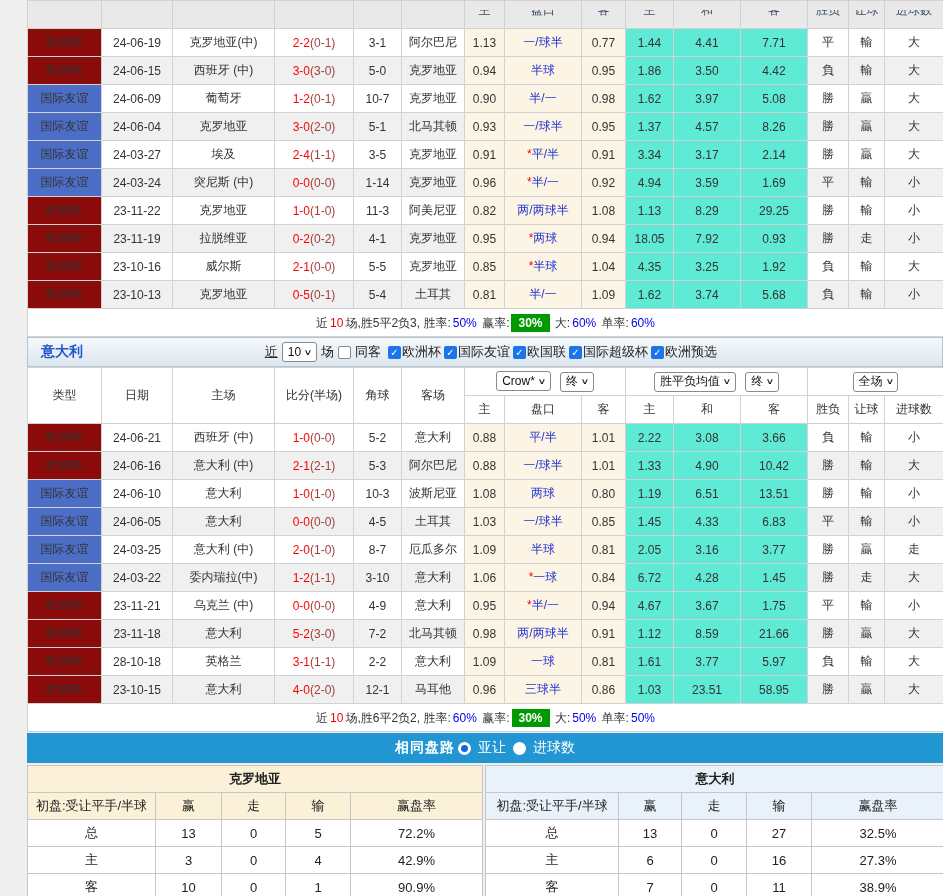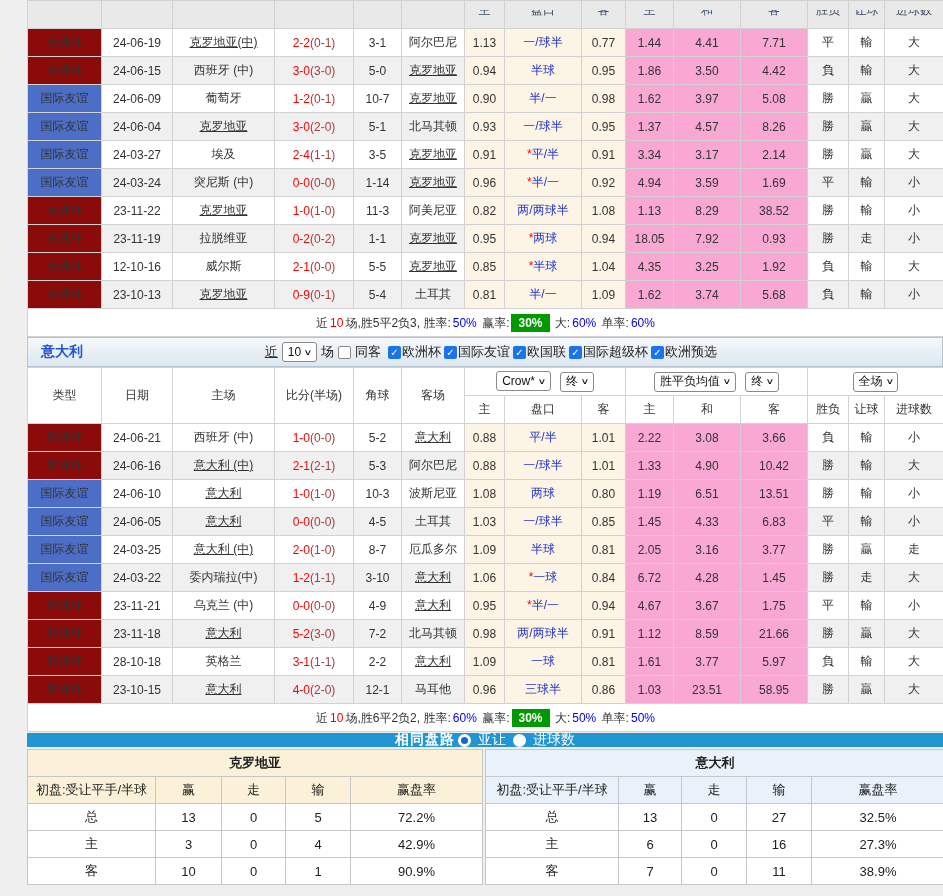--- a/index.html
+++ b/index.html
@@ -11,23 +11,23 @@
   table.odds{border-collapse:collapse;table-layout:fixed;width:916px;background:#fff;}
   table.odds td{border:1px solid #d2d2d2;text-align:center;vertical-align:middle;
     font-size:12px;color:#333;height:27px;padding:0;white-space:nowrap;overflow:hidden;}
   .clip-row td{height:9px;background:#e9e9e9;border-color:#cfcfcf;}
   .clipwrap{height:9px;overflow:hidden;position:relative;}
   .clipwrap span{position:absolute;top:-7px;left:0;width:100%;font-size:12px;line-height:15px;color:#3a4a63;}
   .lg-red{background:#8b0a0a;color:#fff;}
   .lg-blue{background:#4d6ec6;color:#fff;}
   td.lg-red,td.lg-blue{font-size:12px;}
   .team{font-size:13px;color:#222;}
-  .c-team-green{color:#009000;text-decoration:underline;}
+  .c-team-green{color:#009000;}
   .cream{background:#fcf5e6;}
-  .lblue{background:#f9a8d4;}
+  .lblue{background:#5eead4;}
   .mid{color:#4a74c4;}
   .hcname{color:#2233cc;}
   .star{color:#f00;}
   .s-main{color:#fe0000;}
   .s-half{color:#a04040;}
   .res{font-size:13px;}
   .c-red{color:#dd0000;}
   .c-green{color:#009000;}
   .c-blue{color:#2233cc;}
   table.odds tbody tr:nth-child(even) td.plain{background:#f0f0f0;}
@@ -51,21 +51,21 @@
   .cb-empty{width:11px;height:11px;border:1px solid #8a8a8a;border-radius:2px;background:#fff;display:inline-block;}
   .lg-list{display:inline-flex;align-items:center;}
   .lgchk{display:inline-flex;align-items:center;gap:1px;margin-left:3px;cursor:pointer;}
 
   
   .hdr1 td{height:23px;background:#fff;color:#30435f;font-size:13px;}
   .hdr2 td{height:16px;background:#fff;color:#30435f;font-size:12px;}
   .ddcell .sel{margin:0 3px;}
 
   
-  .blue-bar{height:14px;background:#2196d3;display:flex;align-items:center;justify-content:center;
+  .blue-bar{height:30px;background:#2196d3;display:flex;align-items:center;justify-content:center;
     color:#fff;font-size:14px;gap:7px;margin-top:1px;}
   .bb-title{font-weight:bold;letter-spacing:1px;margin-right:-4px;}
   .radio{width:13px;height:13px;border-radius:50%;background:#fff;display:inline-block;position:relative;cursor:pointer;}
   .radio.on::after{content:"";position:absolute;left:3px;top:3px;width:7px;height:7px;background:#1565d8;border-radius:50%;}
 
   
   .compare-wrap{display:flex;gap:2px;margin-top:2px;}
   table.cmp{border-collapse:collapse;table-layout:fixed;background:#fff;}
   .cmp-left{width:455px;}
   .cmp-right{width:459px;}
@@ -267,67 +267,67 @@
     <td class="plain">23-11-22</td>
     <td class="plain team c-team-green">克罗地亚</td>
     <td class="plain"><span class="s-main">1-0</span><span class="s-half">(1-0)</span></td>
     <td class="plain">11-3</td>
     <td class="plain team">阿美尼亚</td>
     <td class="cream">0.82</td>
     <td class="cream"><span class="star"></span><span class="hcname">两/两球半</span></td>
     <td class="cream">1.08</td>
     <td class="lblue">1.13</td>
     <td class="lblue mid">8.29</td>
-    <td class="lblue">38.52</td>
+    <td class="lblue">29.25</td>
     <td class="plain res c-red">勝</td>
     <td class="plain res c-green">輸</td>
     <td class="plain res c-green">小</td>
   </tr>
 
   <tr>
     <td class="lg-red">欧洲杯</td>
     <td class="plain">23-11-19</td>
     <td class="plain team">拉脱维亚</td>
     <td class="plain"><span class="s-main">0-2</span><span class="s-half">(0-2)</span></td>
-    <td class="plain">1-1</td>
+    <td class="plain">4-1</td>
     <td class="plain team c-team-green">克罗地亚</td>
     <td class="cream">0.95</td>
     <td class="cream"><span class="star">*</span><span class="hcname">两球</span></td>
     <td class="cream">0.94</td>
     <td class="lblue">18.05</td>
     <td class="lblue mid">7.92</td>
     <td class="lblue">0.93</td>
     <td class="plain res c-red">勝</td>
     <td class="plain res c-blue">走</td>
     <td class="plain res c-green">小</td>
   </tr>
 
   <tr>
     <td class="lg-red">欧洲杯</td>
-    <td class="plain">12-10-16</td>
+    <td class="plain">23-10-16</td>
     <td class="plain team">威尔斯</td>
     <td class="plain"><span class="s-main">2-1</span><span class="s-half">(0-0)</span></td>
     <td class="plain">5-5</td>
     <td class="plain team c-team-green">克罗地亚</td>
     <td class="cream">0.85</td>
     <td class="cream"><span class="star">*</span><span class="hcname">半球</span></td>
     <td class="cream">1.04</td>
     <td class="lblue">4.35</td>
     <td class="lblue mid">3.25</td>
     <td class="lblue">1.92</td>
     <td class="plain res c-green">負</td>
     <td class="plain res c-green">輸</td>
     <td class="plain res c-red">大</td>
   </tr>
 
   <tr>
     <td class="lg-red">欧洲杯</td>
     <td class="plain">23-10-13</td>
     <td class="plain team c-team-green">克罗地亚</td>
-    <td class="plain"><span class="s-main">0-9</span><span class="s-half">(0-1)</span></td>
+    <td class="plain"><span class="s-main">0-5</span><span class="s-half">(0-1)</span></td>
     <td class="plain">5-4</td>
     <td class="plain team">土耳其</td>
     <td class="cream">0.81</td>
     <td class="cream"><span class="star"></span><span class="hcname">半/一</span></td>
     <td class="cream">1.09</td>
     <td class="lblue">1.62</td>
     <td class="lblue mid">3.74</td>
     <td class="lblue">5.68</td>
     <td class="plain res c-green">負</td>
     <td class="plain res c-green">輸</td>

